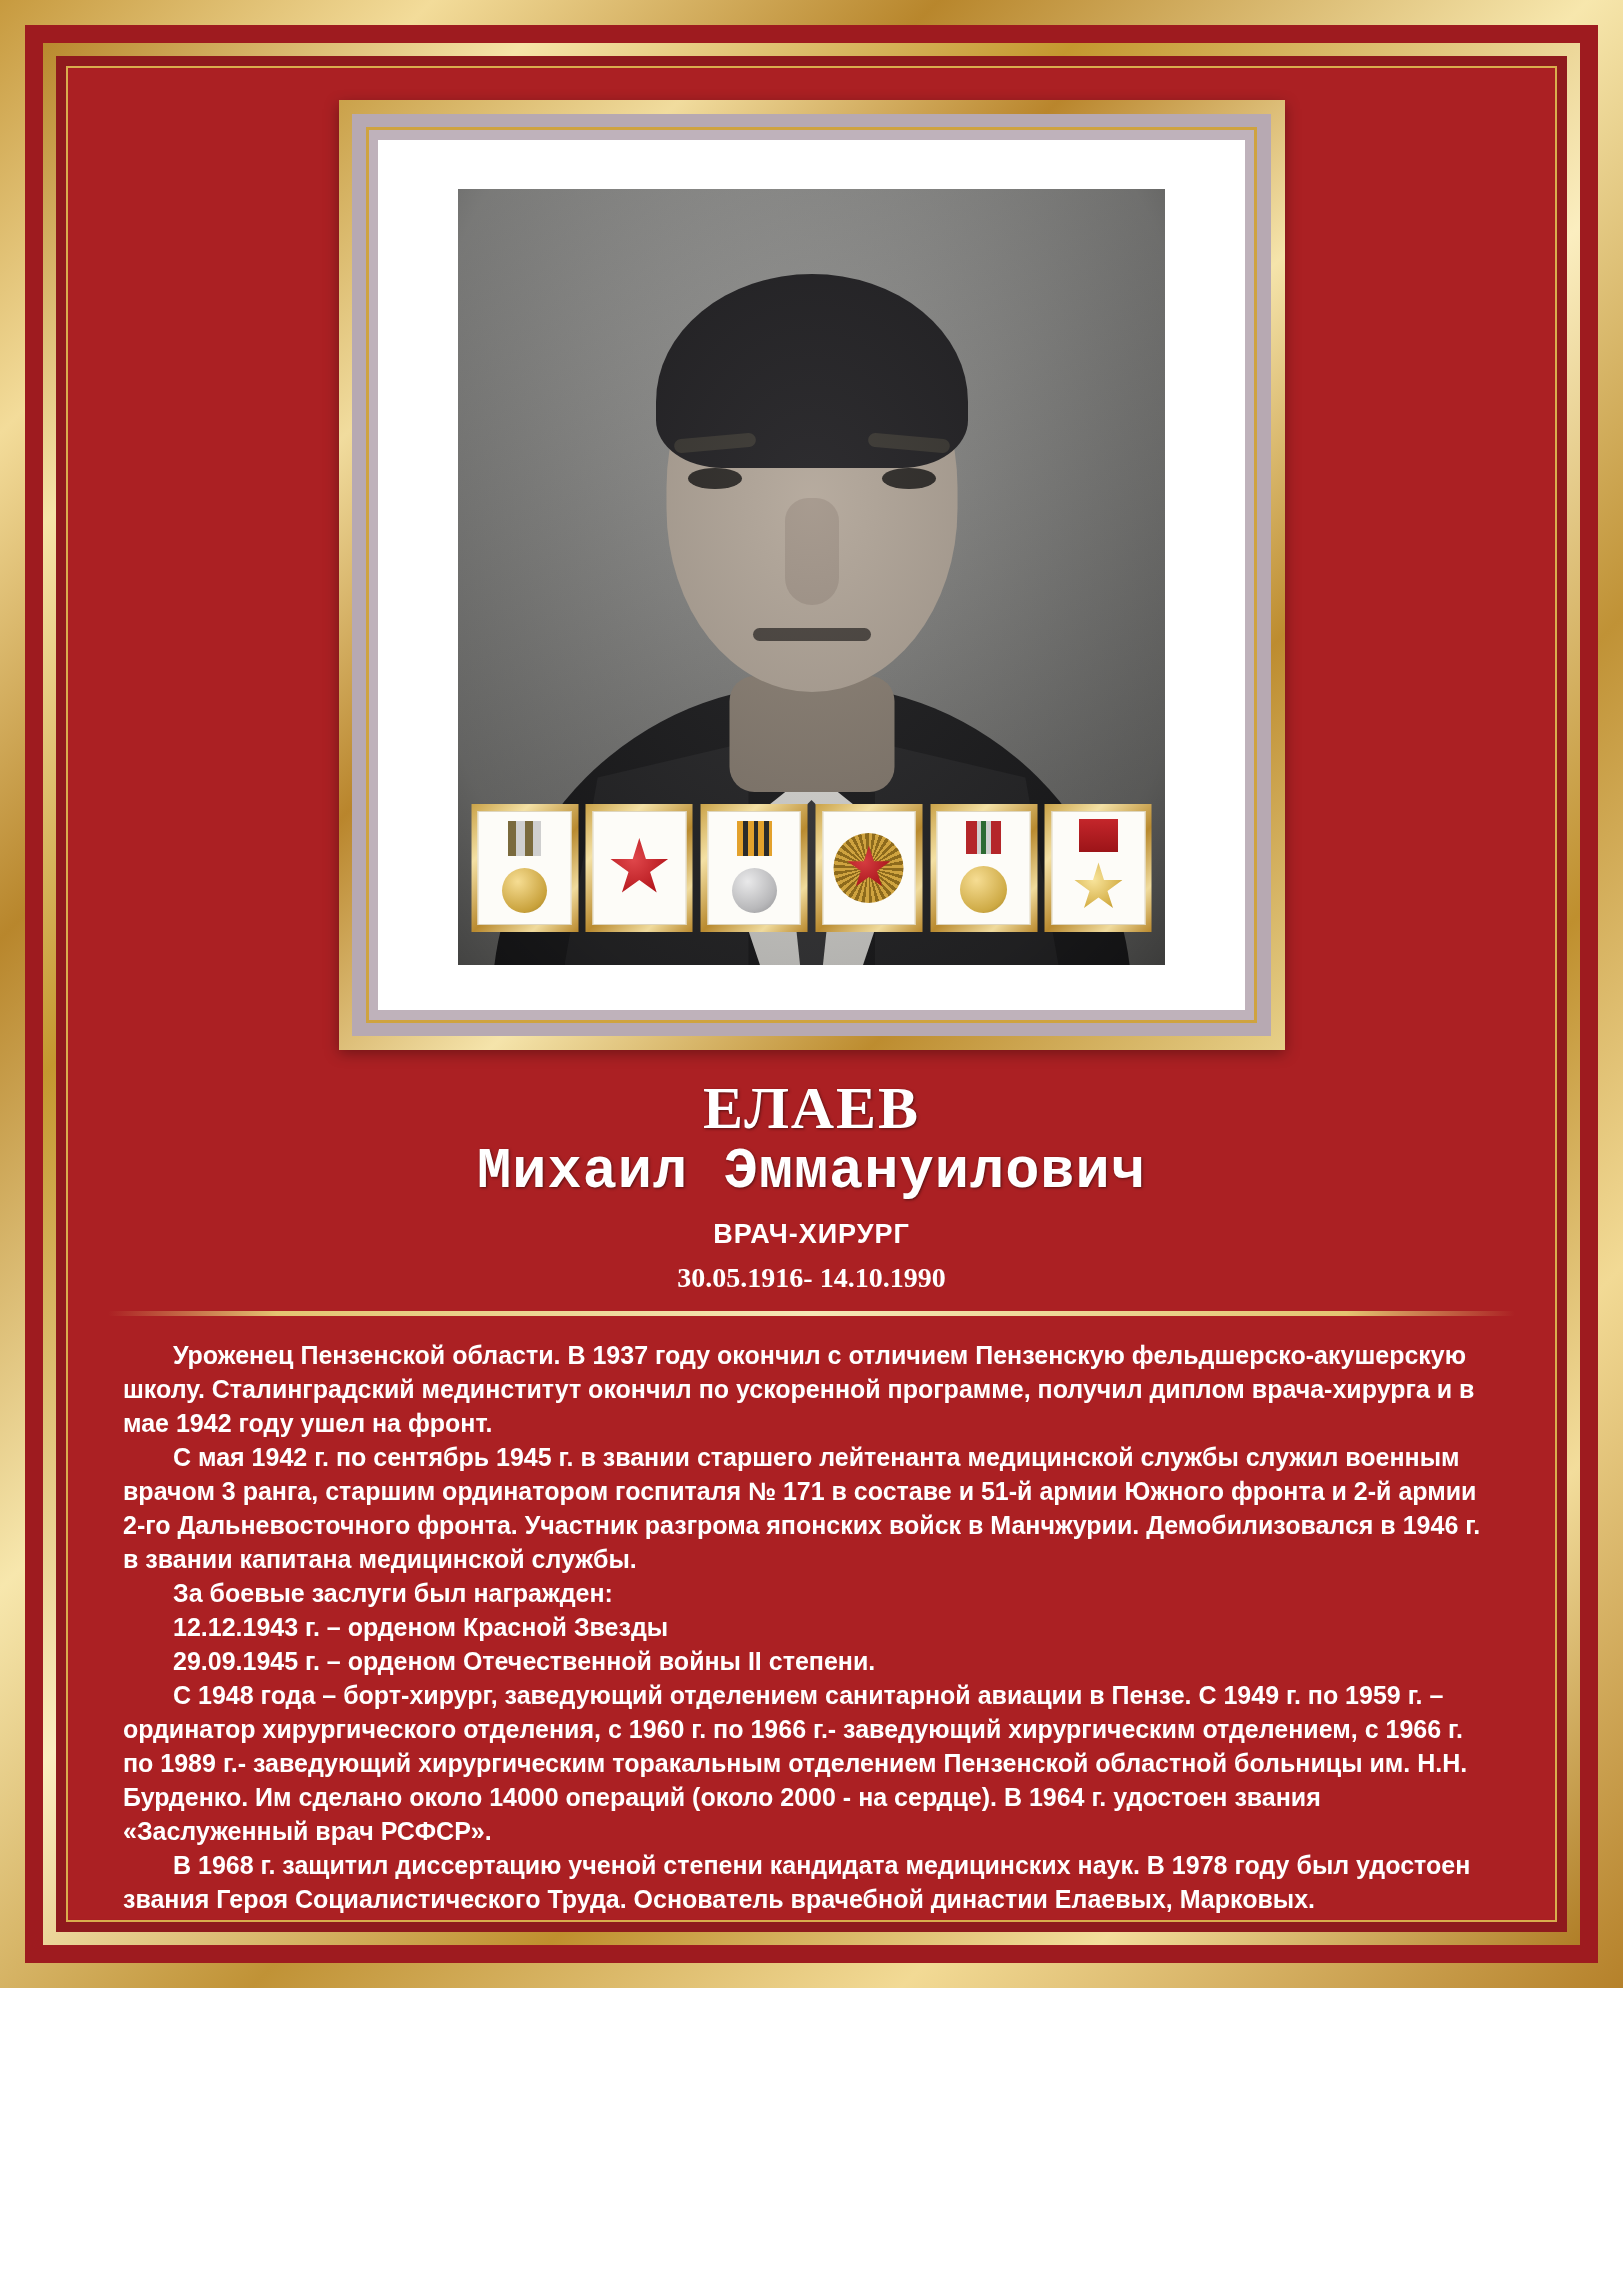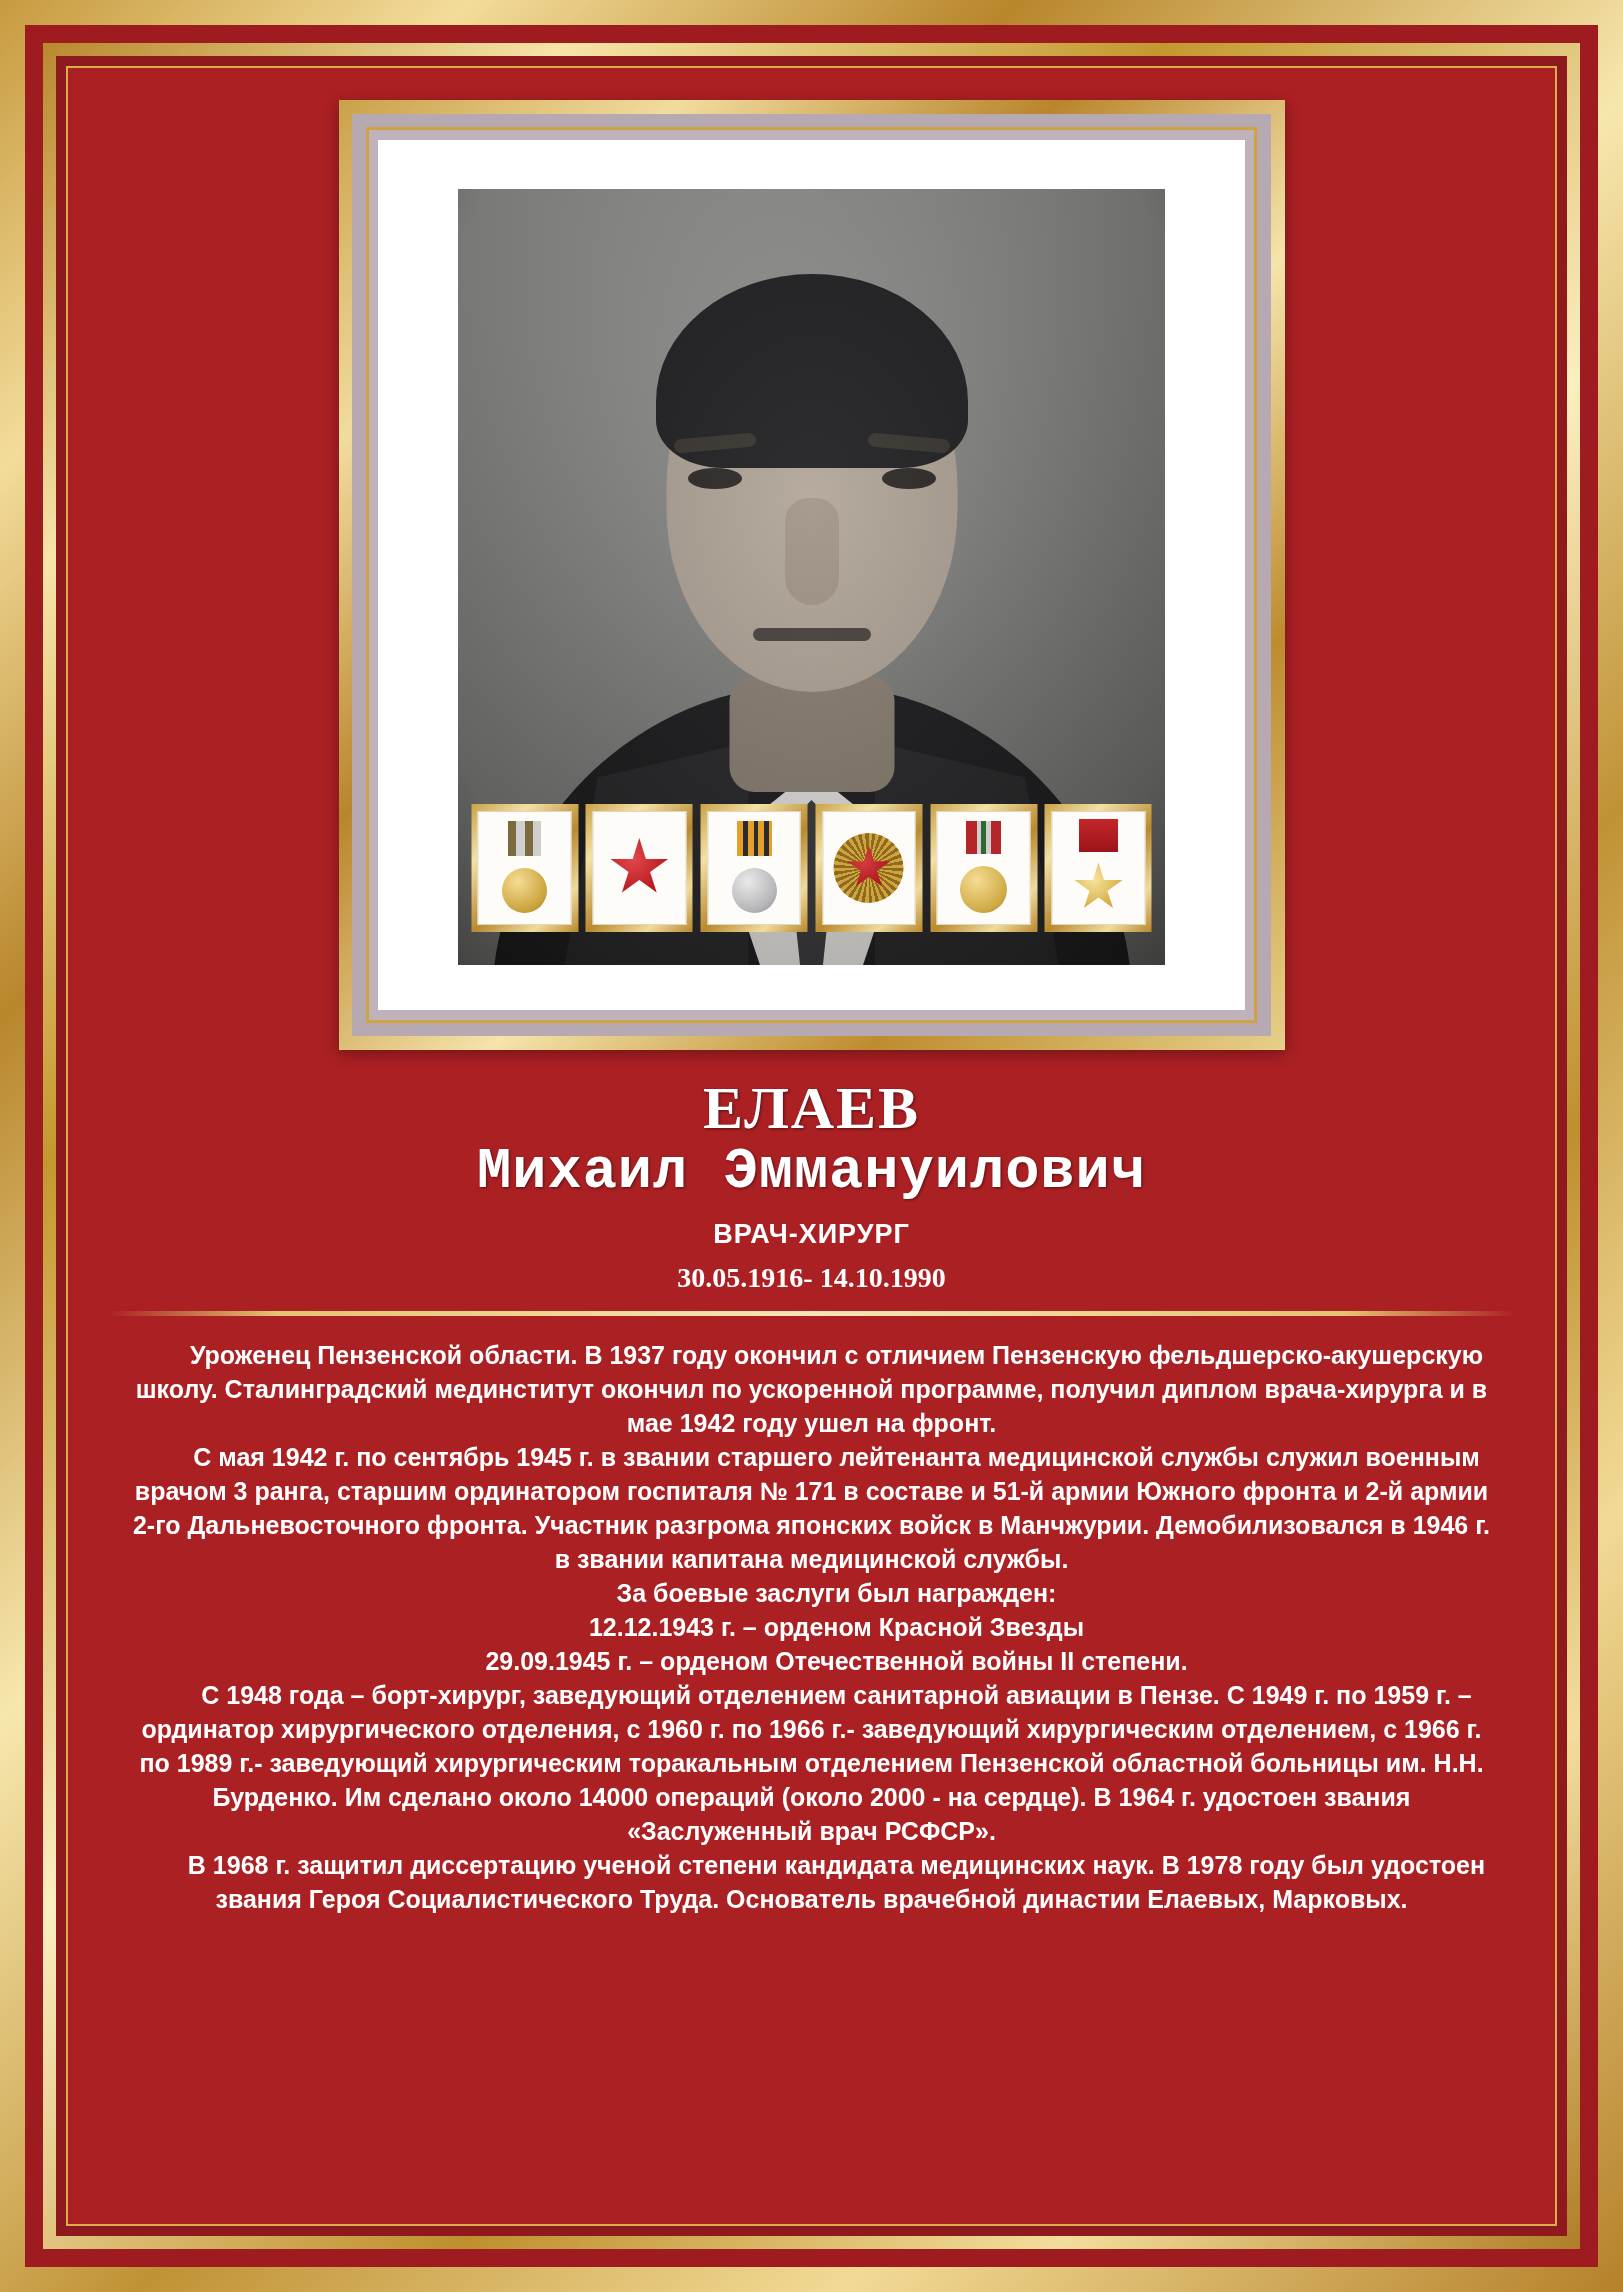--- a/index.html
+++ b/index.html
@@ -11,21 +11,21 @@
     width: 1623px;
     height: 2292px;
     font-family: "Liberation Sans", sans-serif;
     overflow: hidden;
   }
 
   
   .poster {
     position: relative;
     width: 1623px;
-    height: 2292px;
+    height: 1988px;
     box-sizing: border-box;
     background: #0ea5e9;
   }
   .frame-gold-outer {
     position: absolute;
     left: 0; top: 0; right: 0; bottom: 0;
     box-sizing: border-box;
     background: linear-gradient(135deg, #c79a3f 0%, #f3dc9a 12%, #b8862c 26%, #f7e7ad 44%, #c09236 62%, #f2da95 80%, #b5812a 100%);
     padding: 25px;
   }
@@ -318,21 +318,21 @@
   }
 
   
   .bio {
     margin: 21.3px 54px 0 54px;
     color: #ffffff;
     font-family: "Liberation Sans", sans-serif;
     font-weight: 700;
     font-size: 25px;
     line-height: 1.36;
-    text-align: center;
+    text-align: left;
   }
   .bio p {
     margin: 0 0 0 0;
     text-indent: 50px;
   }
   .bio p.noindent {
     text-indent: 50px;
   }
   .bio p.award {
     text-indent: 50px;

